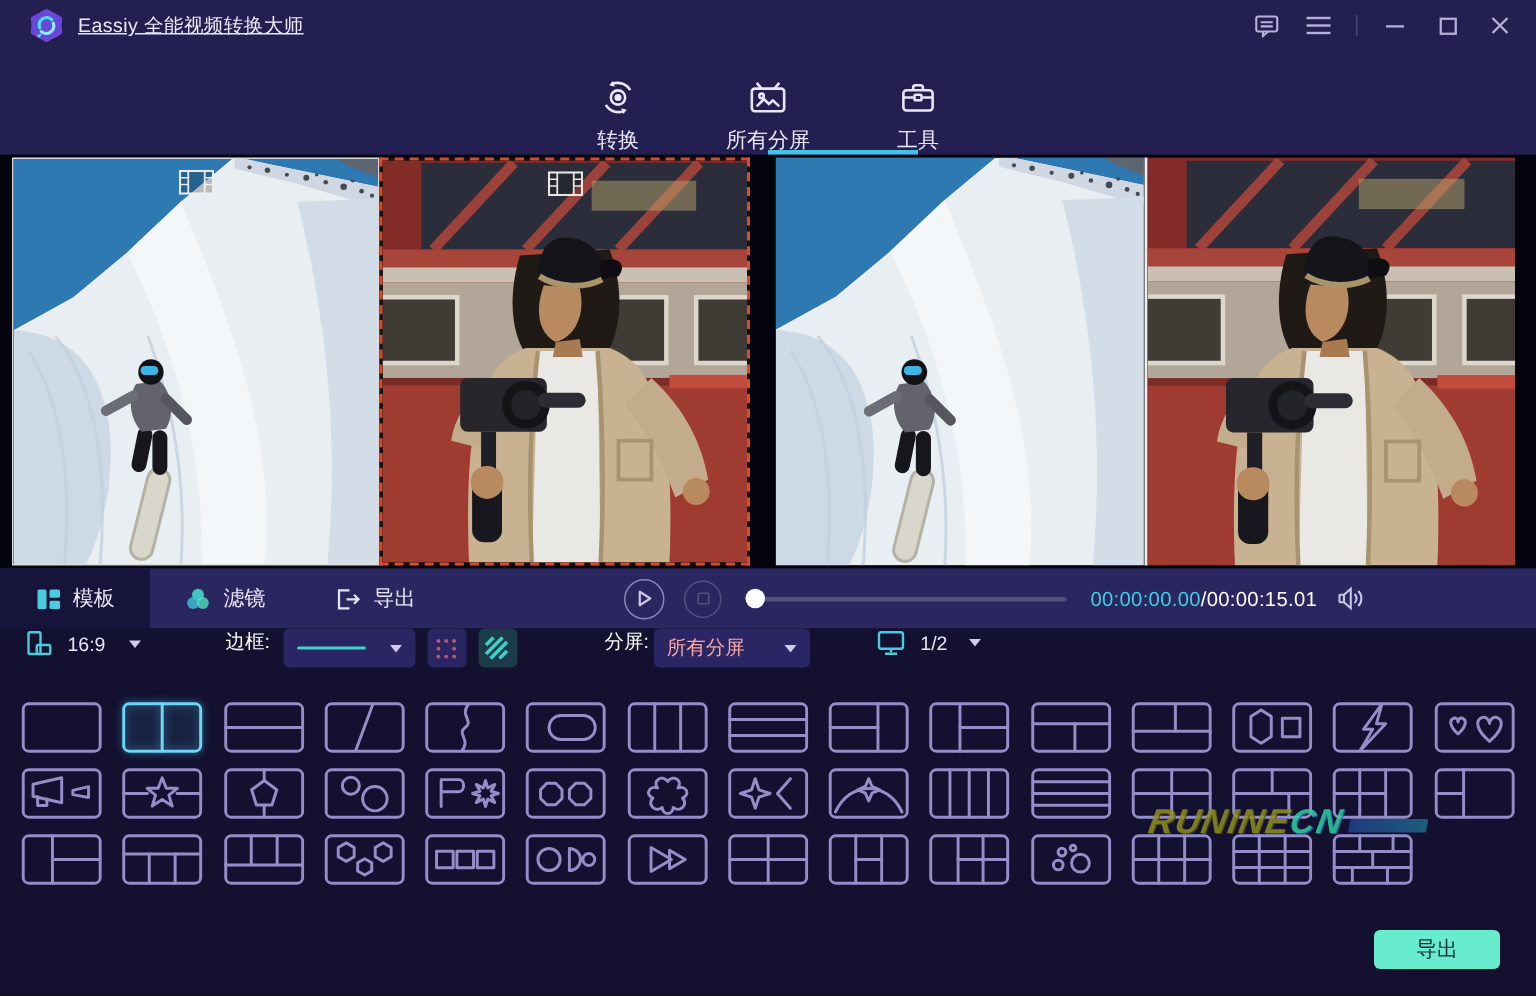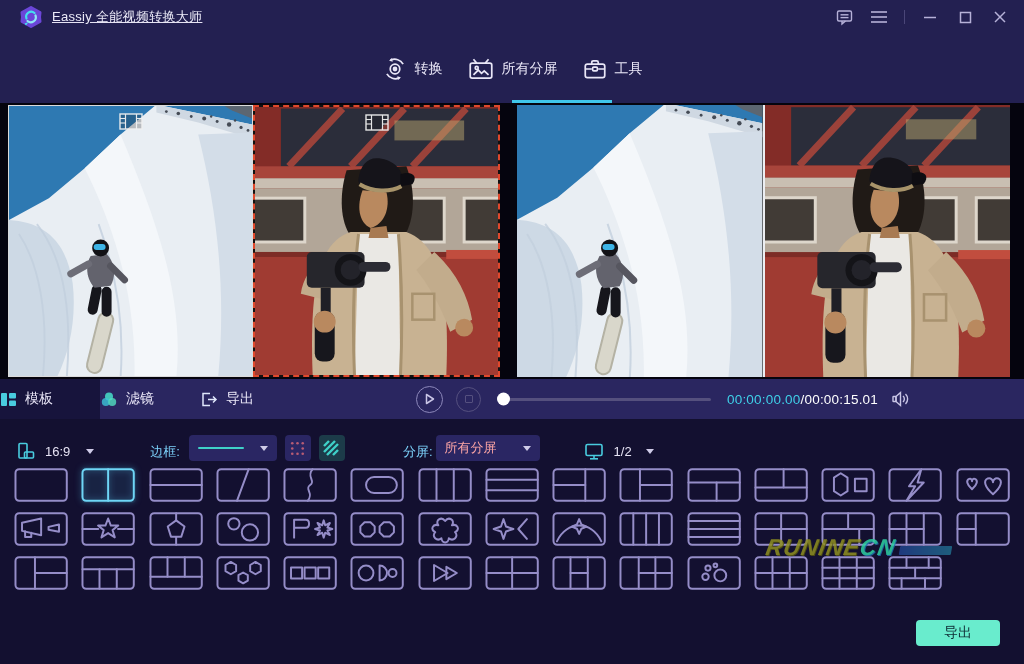--- a/index.html
+++ b/index.html
@@ -9,56 +9,56 @@
   
   .titlebar { height:34px; background:#232051; display:flex; align-items:center; padding:0 14px 0 12px;text-decoration:underline; }
   .titlebar .logo { margin:0 10px 0 8px; display:flex; }
   .titlebar .title { color:#ecebf8; font-size:13px; letter-spacing:.3px; }
   .win { margin-left:auto; display:flex; align-items:center; gap:15px; }
   .win .btn { display:flex; align-items:center; justify-content:center; width:20px; height:20px; cursor:pointer; }
   .win .divider { width:1px; height:14px; background:#4a4678; }
 
   
   .topnav { height:69px; background:#232051; display:flex; justify-content:center; position:relative; }
-  .nav-tab { width:100px; display:flex; flex-direction:row; align-items:center; justify-content:center; gap:7px; font-size:14px; color:#e9e6f7; cursor:pointer; }
+  .nav-tab { width:100px; display:flex; flex-direction:column; align-items:center; justify-content:flex-end; gap:7px; font-size:14px; color:#e9e6f7; cursor:pointer; }
   .nav-tab .nicon { height:26px; display:flex; align-items:center; }
   .nav-tab.active { color:#4ac8ee; }
   .nav-underline { position:absolute; left:512px; bottom:0; width:100px; height:3px; background:#3fc6ea; }
 
   
   .preview { height:276px; background:#05040e; display:flex; padding:2px 0 2px 8px; gap:17px; }
   .panel { height:272px; display:flex; position:relative; }
   .panel-left { width:492px; }
   .panel-right { width:493px; }
   .half { flex:1; position:relative; overflow:hidden; background:#111; cursor:pointer; }
   .half svg.scene { position:absolute; inset:0; width:100%; height:100%; display:block; }
   .panel-left .half-a { border:1px solid rgba(255,255,255,.85); }
   .panel-left .half-b { border:2px dashed #e0482c; }
   .panel-right .half-b { border-left:2px solid #eceef2; }
   .filmicon { position:absolute; top:7px; left:50%; transform:translateX(-50%); opacity:.95; }
 
   
   .playbar { height:40px; background:#2a2660; display:flex; align-items:center; }
-  .pb-tab { width:100px; height:40px; display:flex; align-items:center; gap:8px; font-size:14px; color:#e9e6f7; cursor:pointer; }
+  .pb-tab { width:100px; height:40px; display:flex; align-items:center; justify-content:center; gap:8px; font-size:14px; color:#e9e6f7; cursor:pointer; }
   .pb-tab.active { background:#17143c; }
   .pb-play { width:27px; height:27px; border:1.6px solid #8d88bb; border-radius:50%; margin-left:116px; display:flex; align-items:center; justify-content:center; cursor:pointer; flex:none; }
   .pb-stop { width:25px; height:25px; border:1.6px solid #55507f; border-radius:50%; margin-left:13px; display:flex; align-items:center; justify-content:center; cursor:pointer; flex:none; }
   .pb-stop .sq { width:8px; height:8px; border:1.4px solid #55507f; border-radius:1px; }
   .slider { position:relative; width:212px; height:3px; background:#55507e; border-radius:2px; margin:0 16px 0 18px; cursor:pointer; flex:none; }
   .slider .dot { position:absolute; left:-2px; top:50%; transform:translateY(-50%); width:13px; height:13px; border-radius:50%; background:#ffffff; cursor:grab; }
   .time { font-size:13.5px; color:#ffffff; white-space:nowrap; letter-spacing:.2px; }
   .time .cur { color:#3fd0e8; }
   .vol { margin-left:13px; display:flex; cursor:pointer; }
 
   
-  .settings { height:42px; background:#131030; display:flex; align-items:flex-end; padding:0 16px; font-size:13px; color:#d6d2ee; }
+  .settings { height:42px; background:#131030; display:flex; align-items:flex-start; padding:0 16px; font-size:13px; color:#d6d2ee; }
   .caret { width:0; height:0; border-left:4.5px solid transparent; border-right:4.5px solid transparent; border-top:5.5px solid #cfcbe8; display:inline-block; }
   .grp { display:flex; align-items:center; }
   .aspect-txt { margin:0 16px 0 9px; color:#e6e3f4; }
-  .lbl { color:#7dd3fc; }
+  .lbl { color:#ffffff; }
   .select { height:26px; background:#2a2663; border-radius:4px; display:flex; align-items:center; justify-content:space-between; padding:0 9px; cursor:pointer; }
   .sel-border { width:88px; margin-left:9px; }
   .sel-border .line { width:46px; height:2px; background:#3fd0c8; border-radius:1px; }
   .sqbtn { width:26px; height:26px; border-radius:4px; background:#2a2663; display:flex; align-items:center; justify-content:center; margin-left:8px; cursor:pointer; }
   .sqbtn.stripes { background:#1c3b49; }
   .sel-split { width:104px; margin-left:3px; color:#fca5a5; }
   .pg-txt { margin:0 14px 0 10px; color:#e6e3f4; }
 
   
   .templates { padding:6px 14px 10px 14px; display:grid; grid-template-columns:repeat(15, 1fr); gap:8px 13px; }

